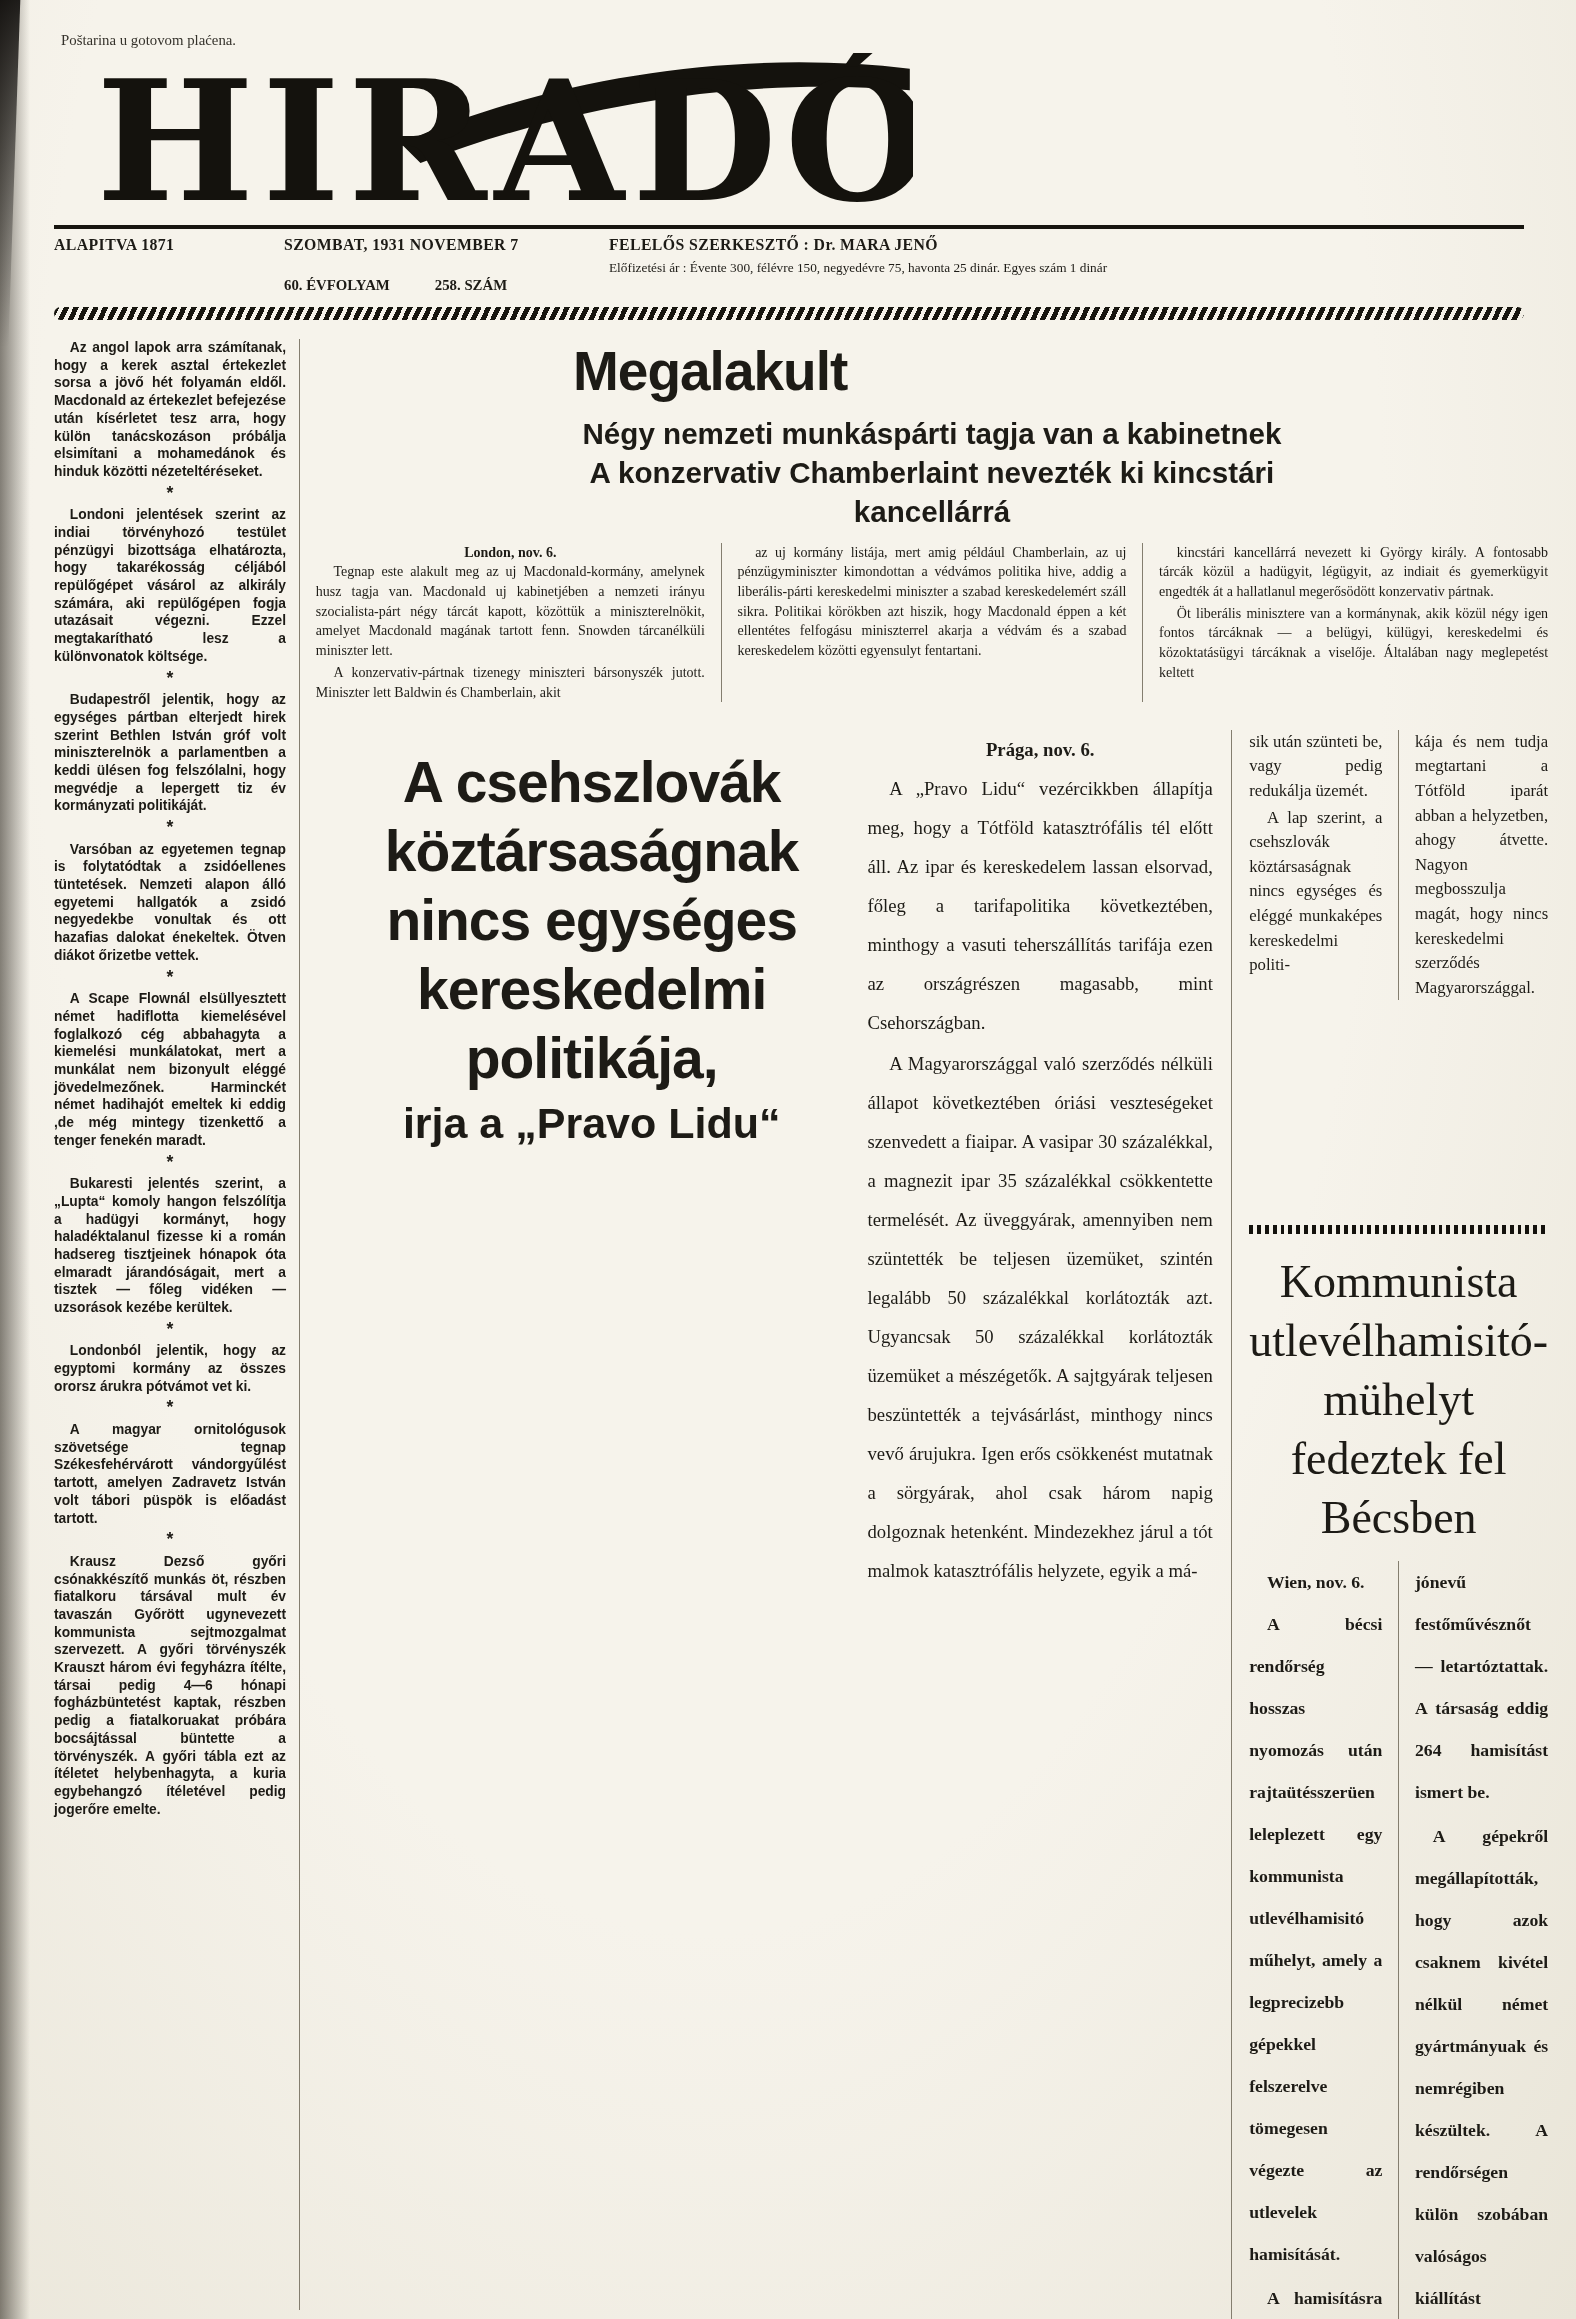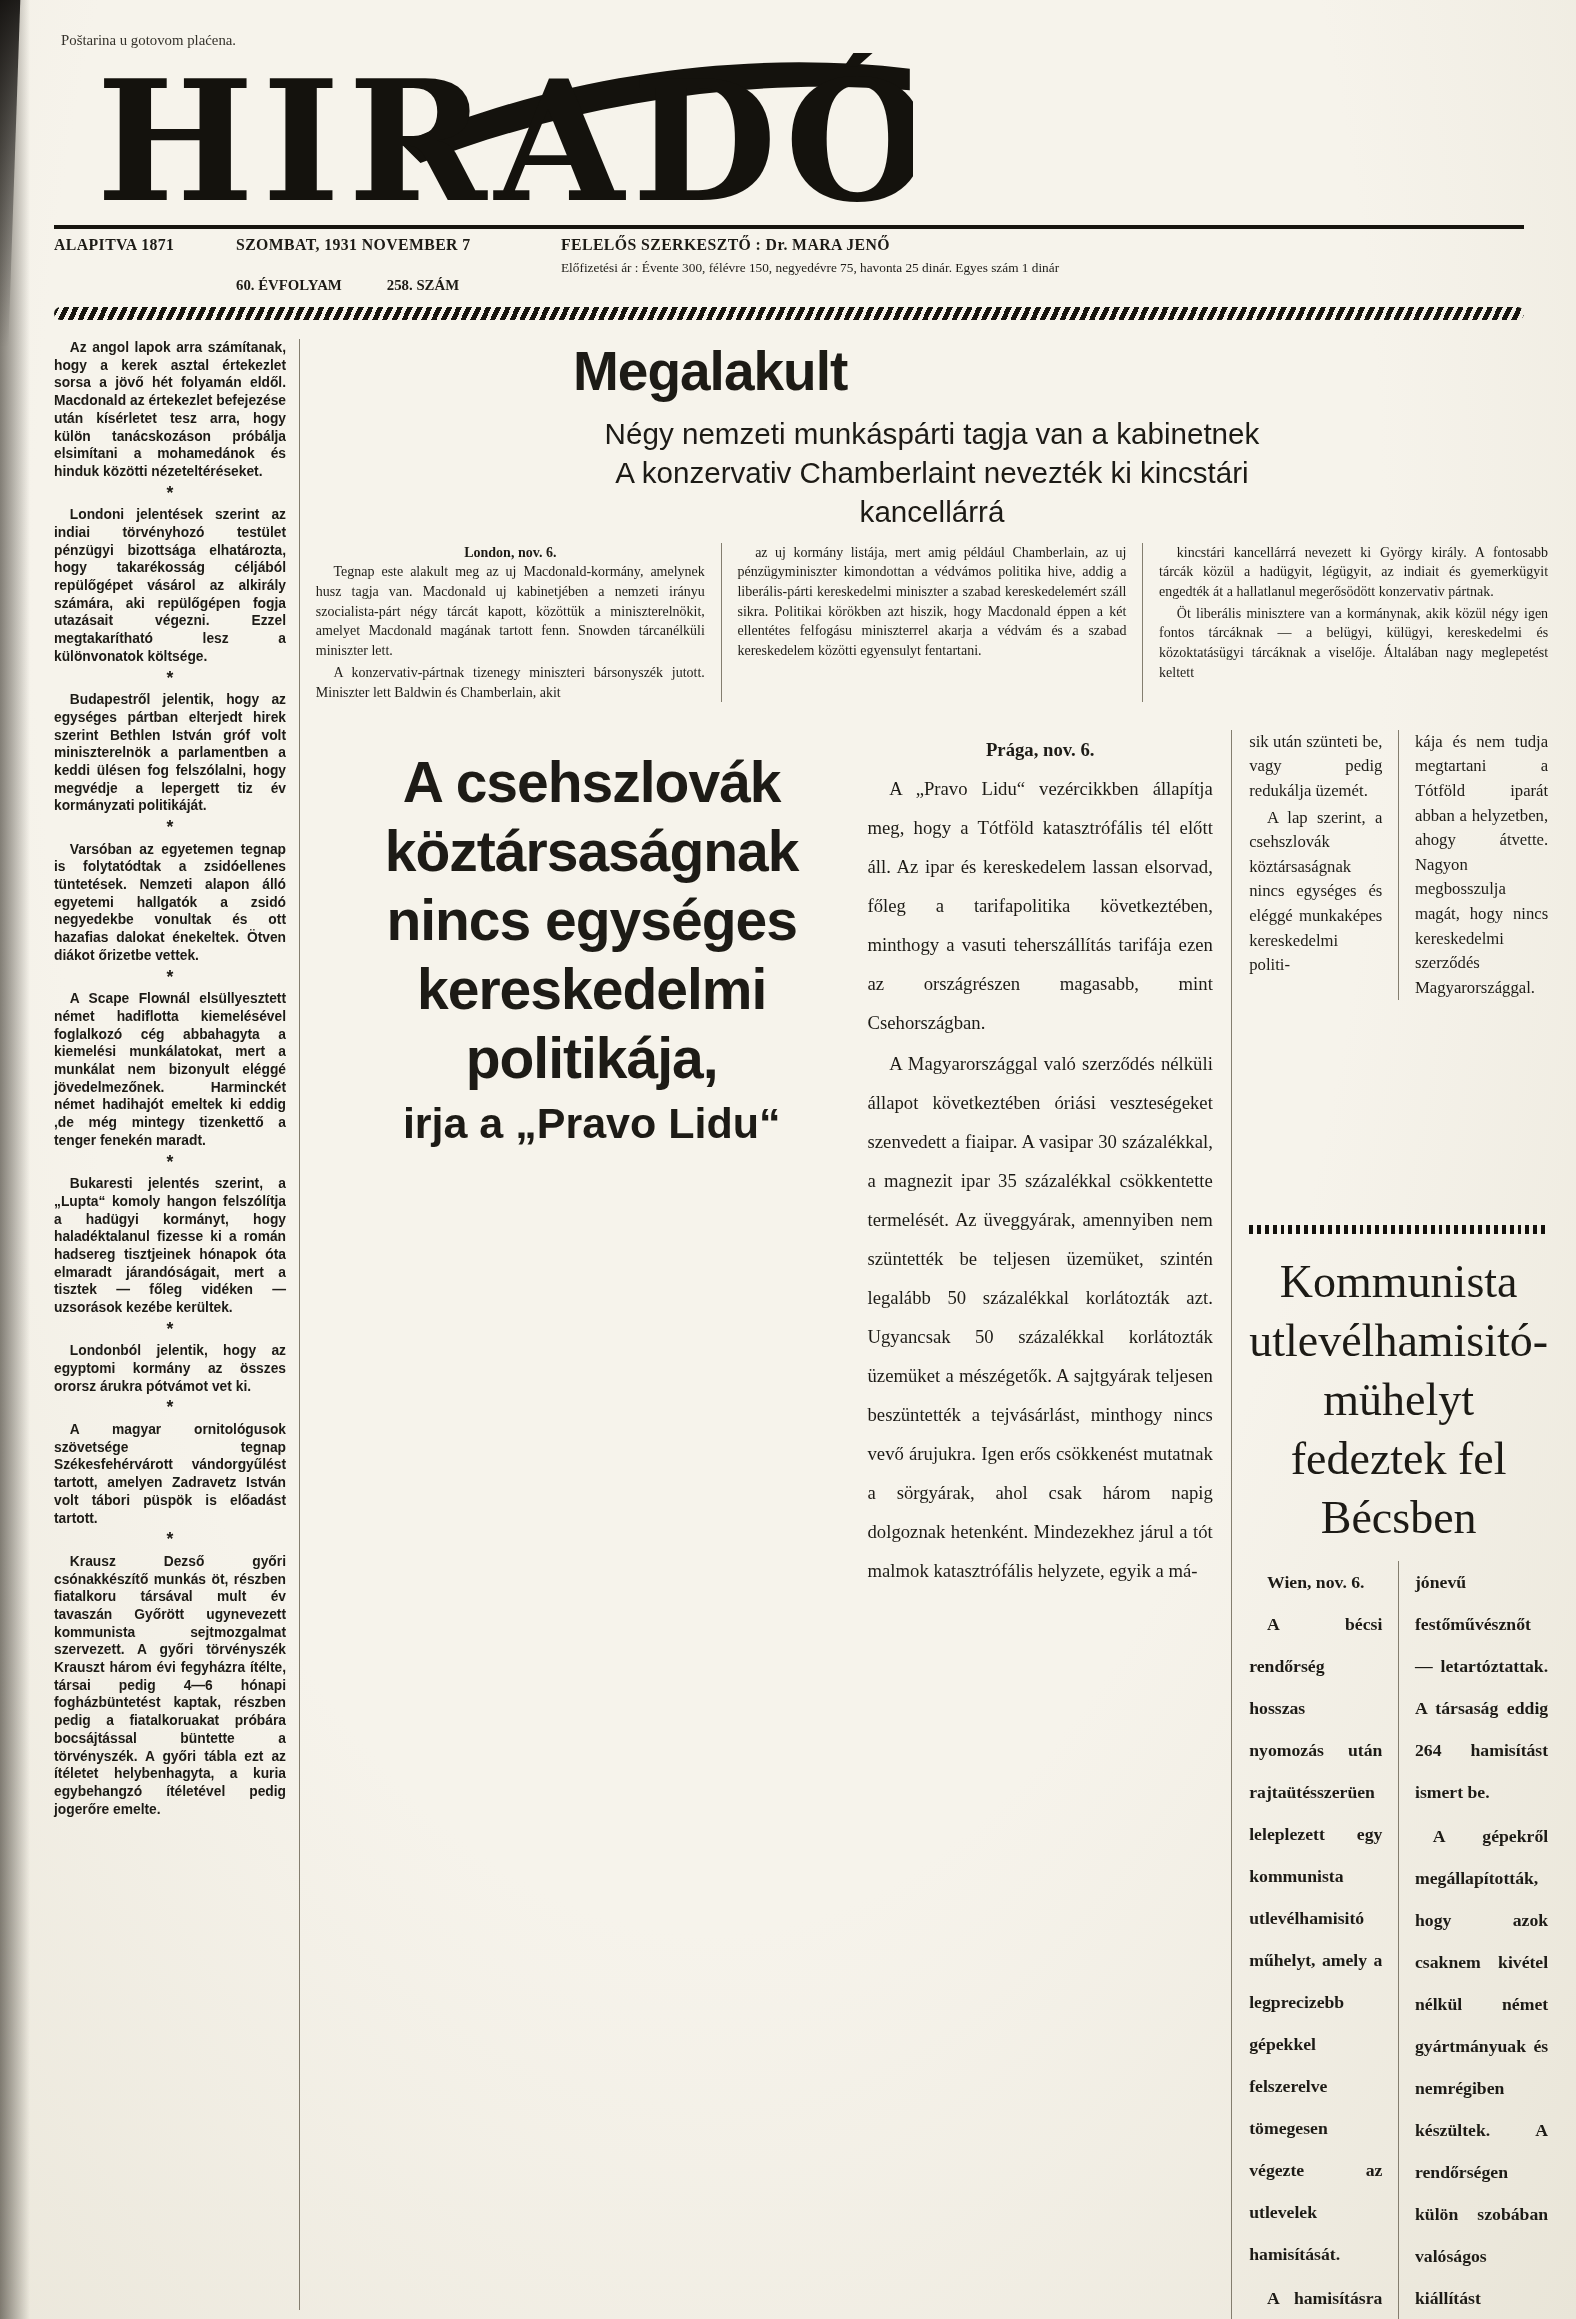--- a/index.html
+++ b/index.html
@@ -23,21 +23,21 @@
   }
 
   .postage { position:absolute; left:61px; top:31.5px; font-size:14.8px; color:#35322b; }
 
   .masthead { position:absolute; left:95px; top:53px; width:818px; height:169px; }
 
   .rule-heavy { position:absolute; left:54px; top:225px; width:1470px; height:3.9px; background:#17150f; }
 
   .header-info { position:absolute; left:54px; top:236px; width:1470px; display:flex; align-items:flex-start; }
   .hi-col { padding-right:17.7px; }
-  .hi-c1 { width:414px; } .hi-c2 { width:182px; } .hi-c3 { width:325px; } .hi-c4 { flex:1; padding-right:0; }
+  .hi-c1 { width:414px; } .hi-c2 { width:182px; } .hi-c3 { width:325px;margin-left:48px; } .hi-c4 { flex:1; padding-right:0; }
   .hi-main { font-weight:700; font-size:15.8px; letter-spacing:0.4px; white-space:nowrap; }
   .hi-small { font-size:13.3px; line-height:16.7px; margin-top:5.9px; text-align:justify; }
   .hi-volrow { display:flex; gap:45px; margin-top:22.7px; font-weight:700; font-size:14.8px; white-space:nowrap; }
 
   .band {
     position:absolute; left:54px; top:307px; width:1470px; height:12.8px; border-radius:6.9px;
     background:repeating-linear-gradient(115deg,#17150f 0 4.9px, rgba(23,21,15,0) 4.9px 8.9px);
   }
 
   .content { position:absolute; left:54px; top:339px; width:1470px; bottom:9.9px; display:flex; }
@@ -49,21 +49,21 @@
   }
   .brief { text-indent:15.8px; }
   .star-div { text-align:center; font-size:17.7px; line-height:25.6px; text-indent:0; }
 
   .main { flex:1; padding-left:15.8px; display:flex; flex-direction:column; }
 
   .sans { font-family:"Liberation Sans","DejaVu Sans",sans-serif; }
 
   .a1-head { width:64%; text-align:center; font-weight:700; letter-spacing:-1px; margin-top:2px; }
   .a1-h-line { font-size:55px; line-height:61px; }
-  .a1-subs { text-align:center; font-weight:400; margin-top:11.8px; }
+  .a1-subs { text-align:center; font-weight:700; margin-top:11.8px; }
   .a1-sub-line { font-size:29.6px; line-height:39px; }
 
   .cols { display:flex; }
   .col { flex:1; padding:0 15.8px; text-align:justify; }
   .col + .col { border-left:1px solid #847e6f; }
   .cols .col:first-child { padding-left:0; }
   .cols .col:last-child  { padding-right:0; }
   .col p { text-indent:17.7px; }
   .col p + p { margin-top:2px; }
 

